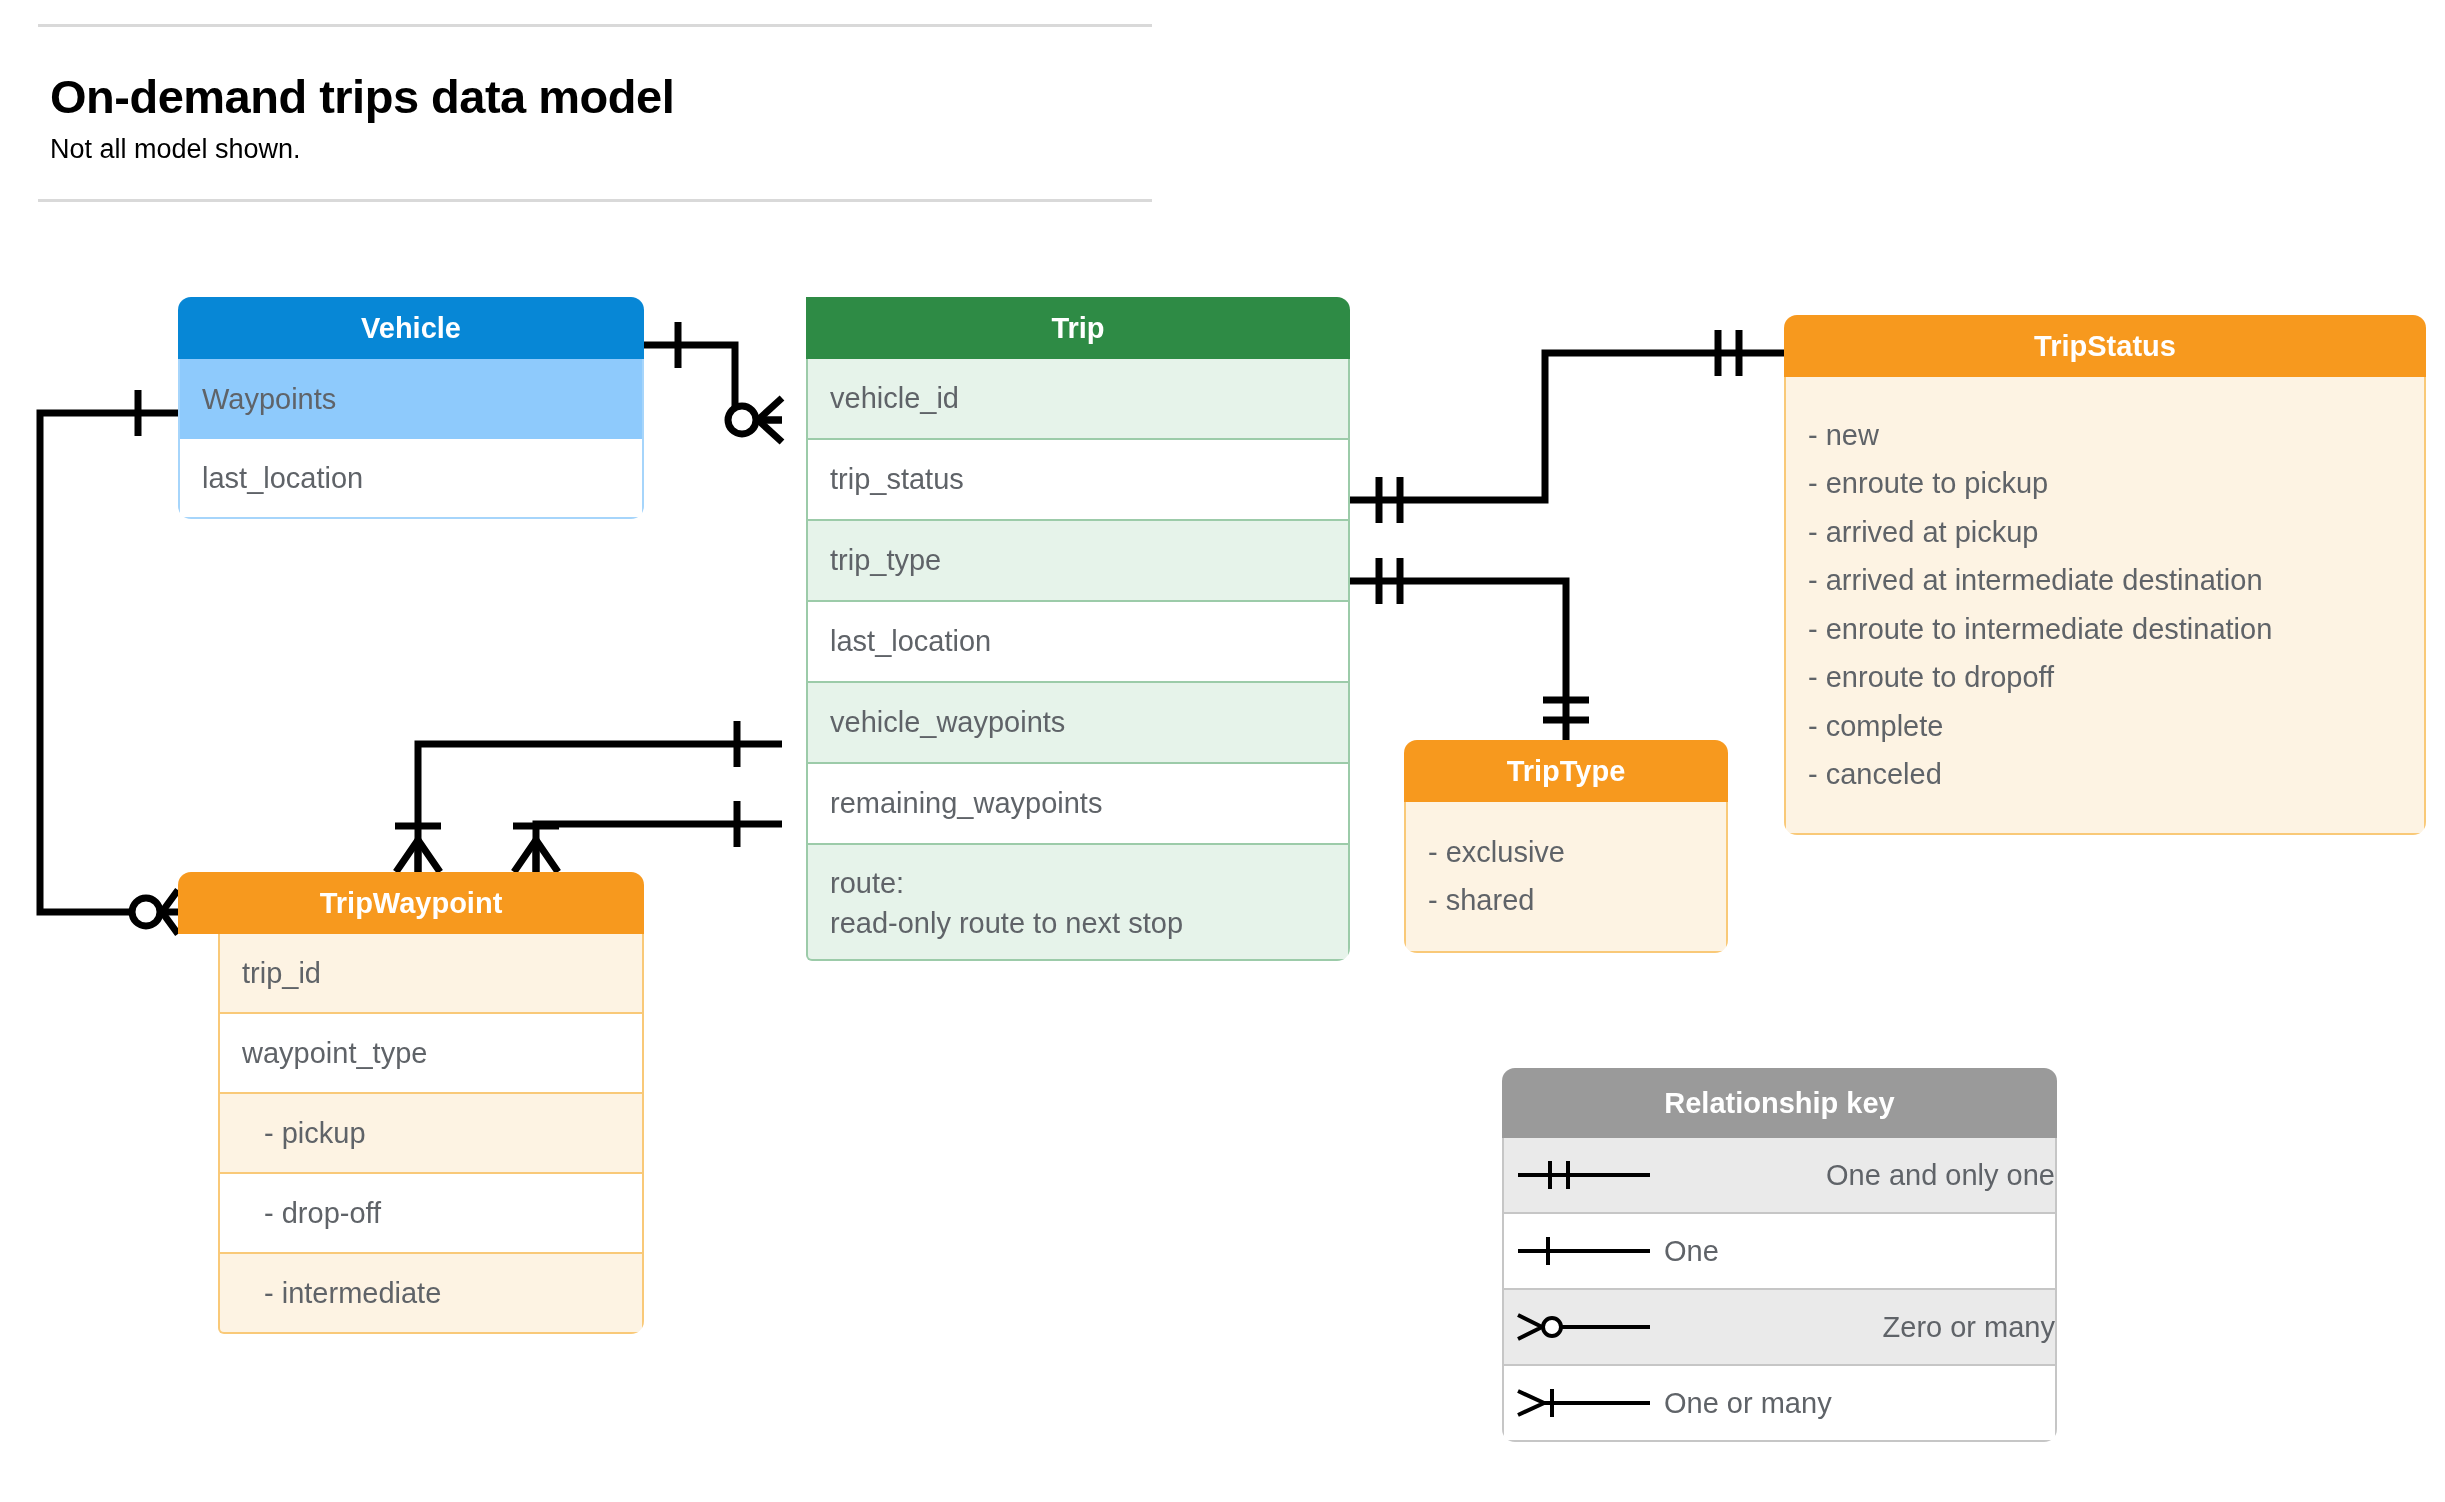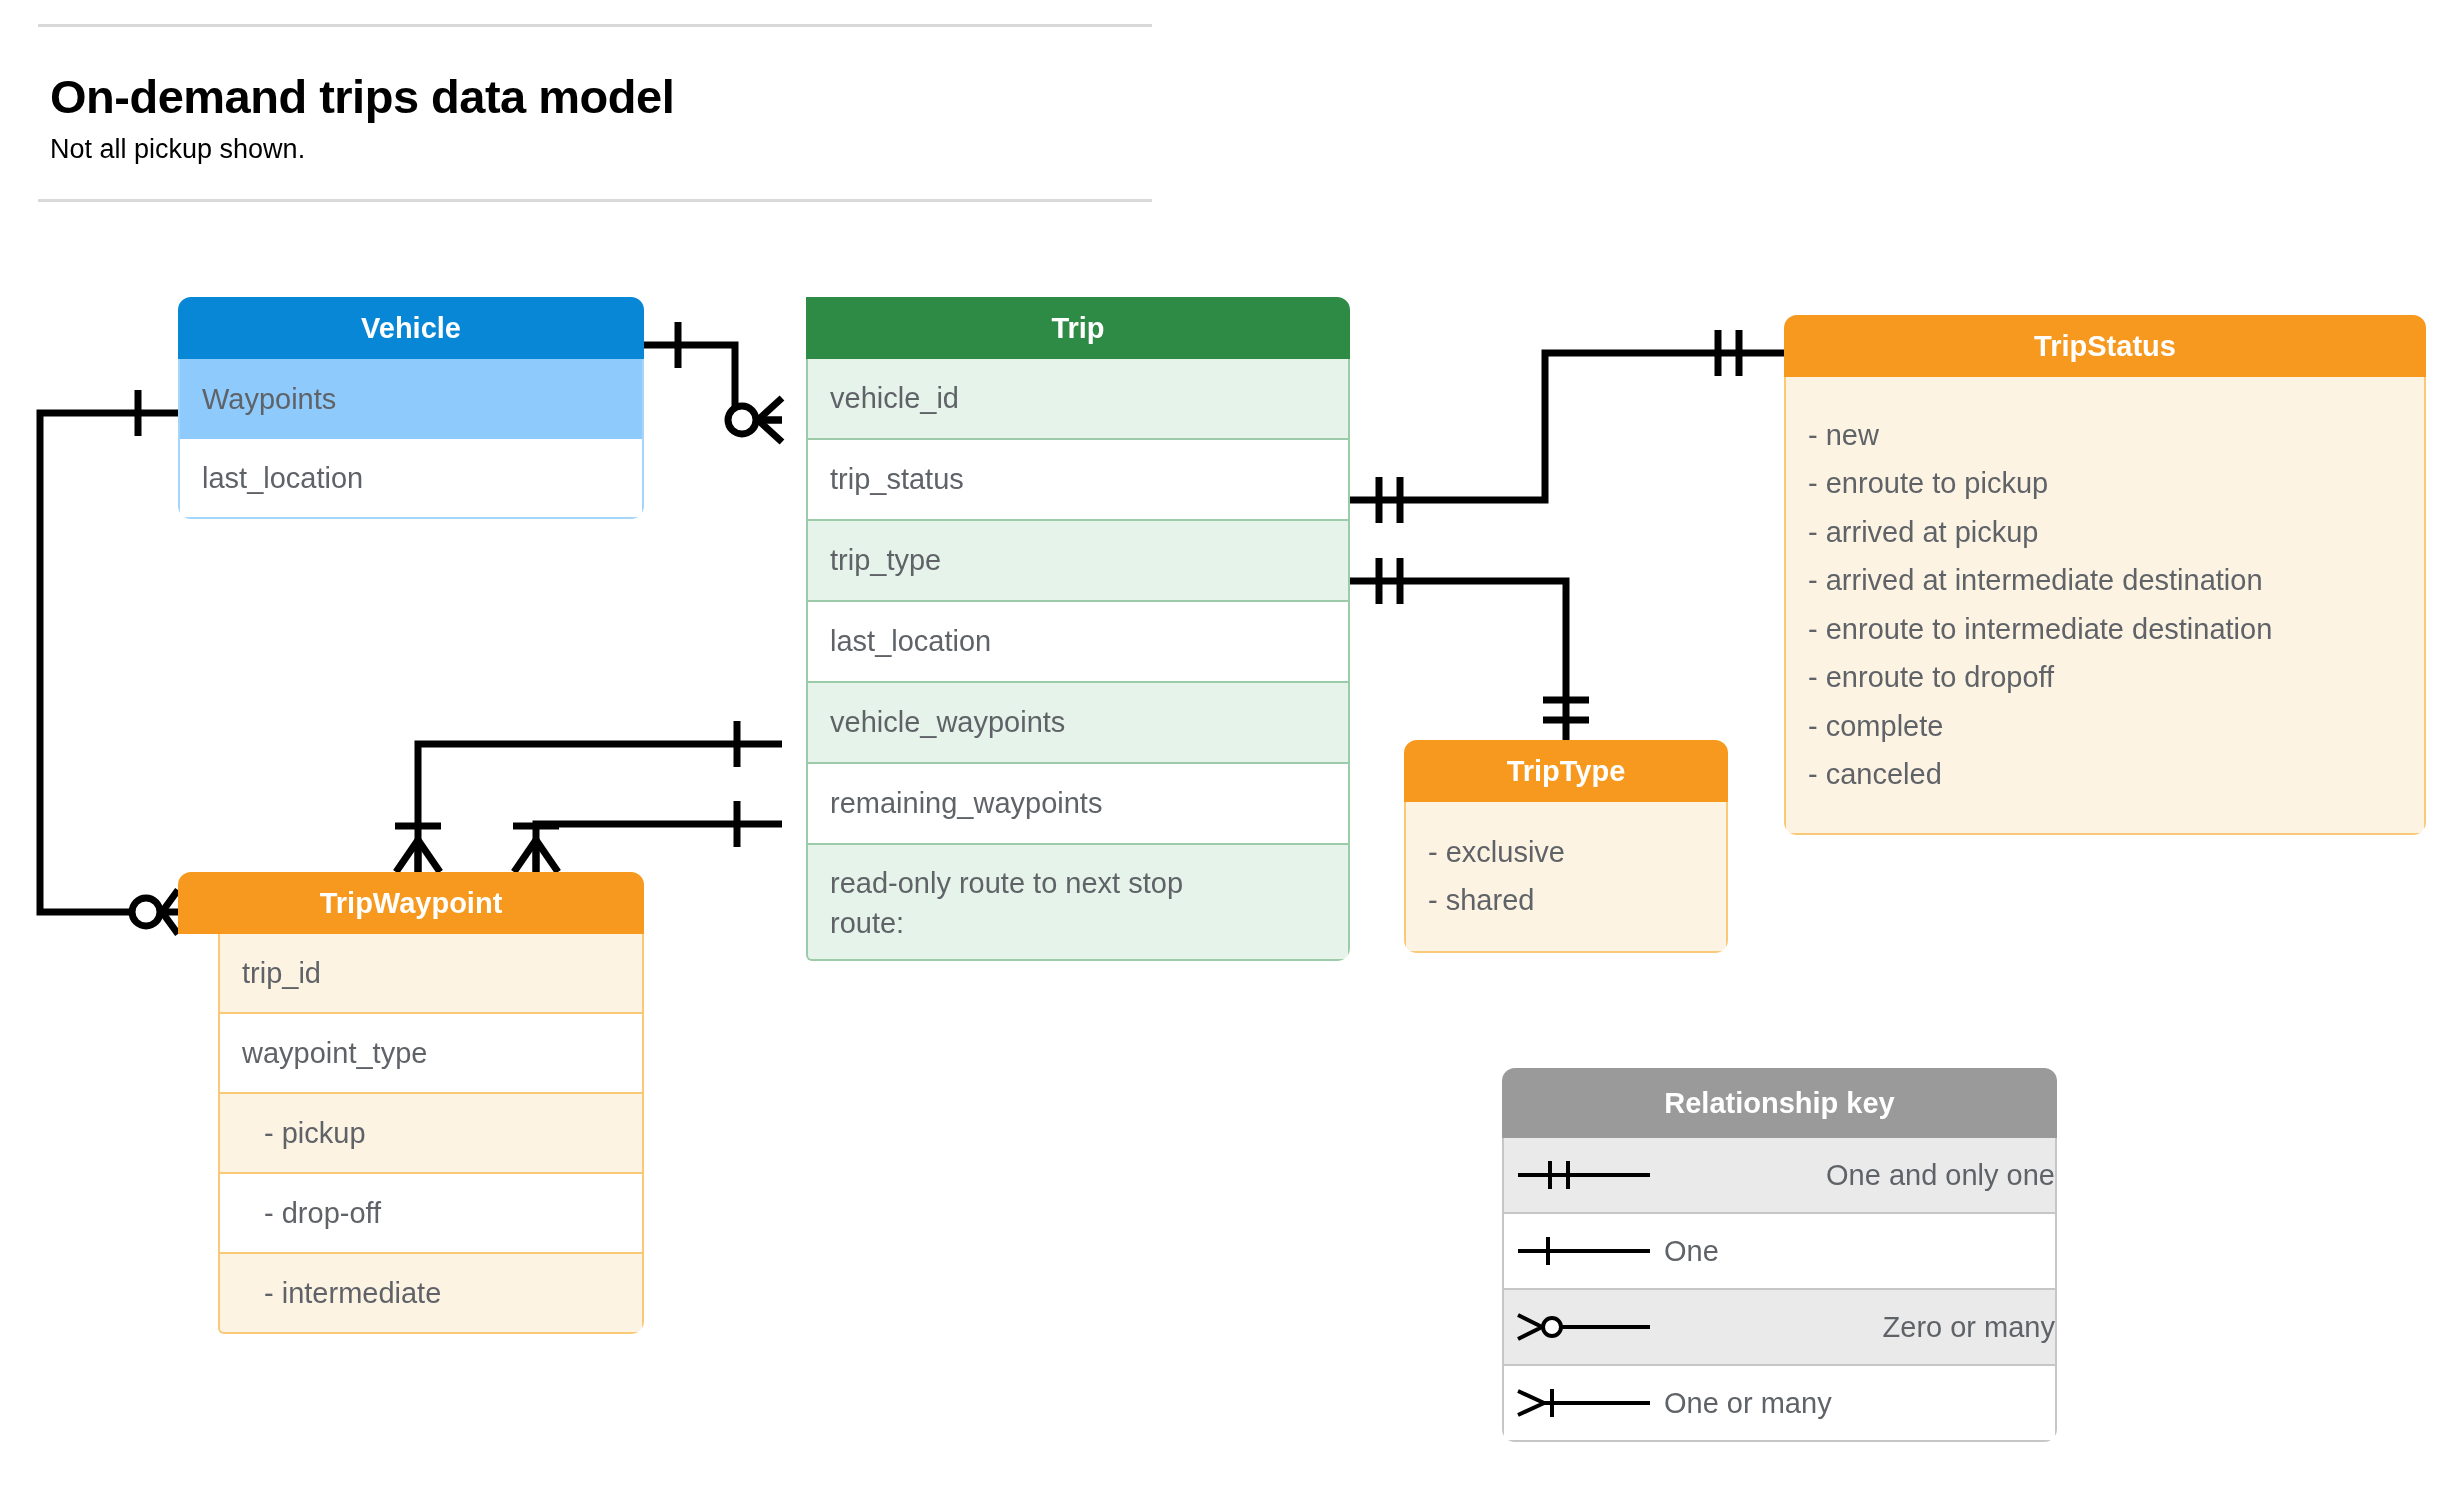--- a/index.html
+++ b/index.html
@@ -182,21 +182,21 @@
     width: 2445px; height: 1502px;
     pointer-events: none;
   }
 </style>
 </head>
 <body>
 
 <div id="header-block">
   <div class="rule"></div>
   <div id="page-title">On-demand trips data model</div>
-  <div id="page-subtitle">Not all pickup shown.</div>
+  <div id="page-subtitle">Not all model shown.</div>
   <div id="rule-bottom-wrap">
     <div class="rule"></div>
   </div>
 </div>
 
 <svg id="connectors" viewBox="0 0 2445 1502" xmlns="http://www.w3.org/2000/svg">
   <g fill="none" stroke="#000000" stroke-width="7" stroke-linecap="butt">
 
     <path d="M 644 345 L 735 345 L 735 420"></path>
     <path d="M 735 420 L 782 420"></path>
@@ -246,22 +246,22 @@
 
 <div class="entity" id="entity-trip">
   <div class="entity-header">Trip</div>
   <div class="entity-row trip-row tint">vehicle_id</div>
   <div class="entity-row trip-row plain">trip_status</div>
   <div class="entity-row trip-row tint">trip_type</div>
   <div class="entity-row trip-row plain">last_location</div>
   <div class="entity-row trip-row tint">vehicle_waypoints</div>
   <div class="entity-row trip-row plain">remaining_waypoints</div>
   <div class="entity-row trip-row-route">
+    <span>route:</span>
     <span>read-only route to next stop</span>
-    <span>route:</span>
   </div>
 </div>
 
 <div class="entity" id="entity-tripwaypoint">
   <div class="entity-header">TripWaypoint</div>
   <div class="entity-row wp-row tint">trip_id</div>
   <div class="entity-row wp-row plain">waypoint_type</div>
   <div class="entity-row wp-row tint indent">-  pickup</div>
   <div class="entity-row wp-row plain indent">-  drop-off</div>
   <div class="entity-row wp-row tint indent last">-  intermediate</div>

